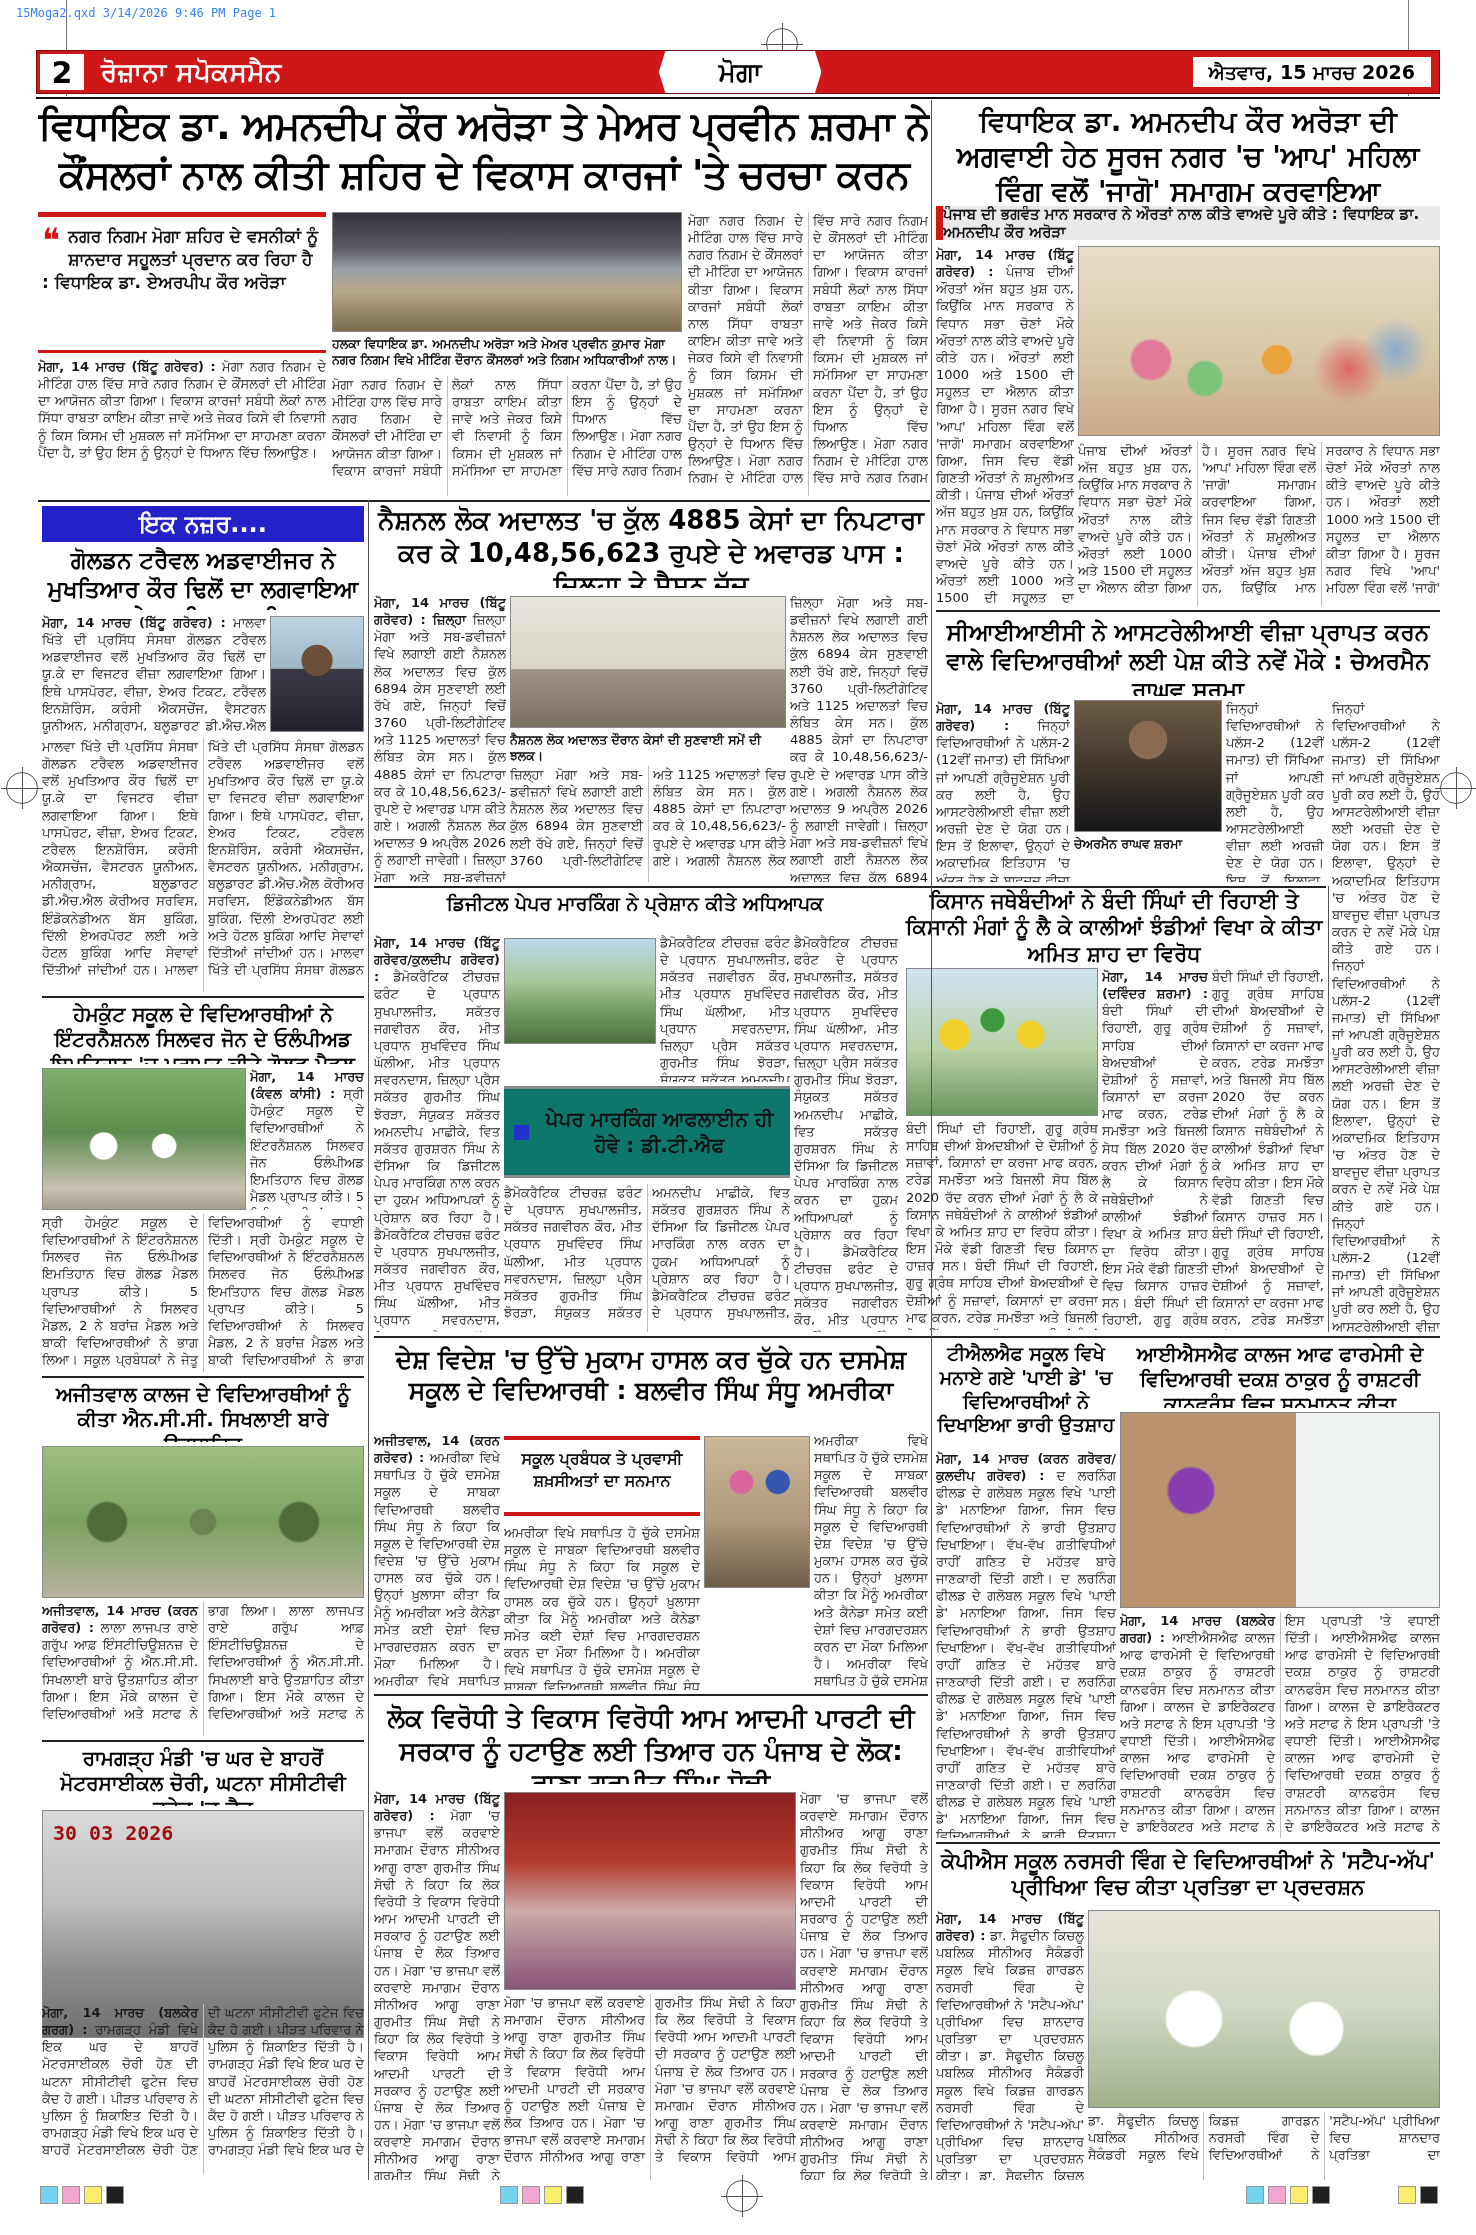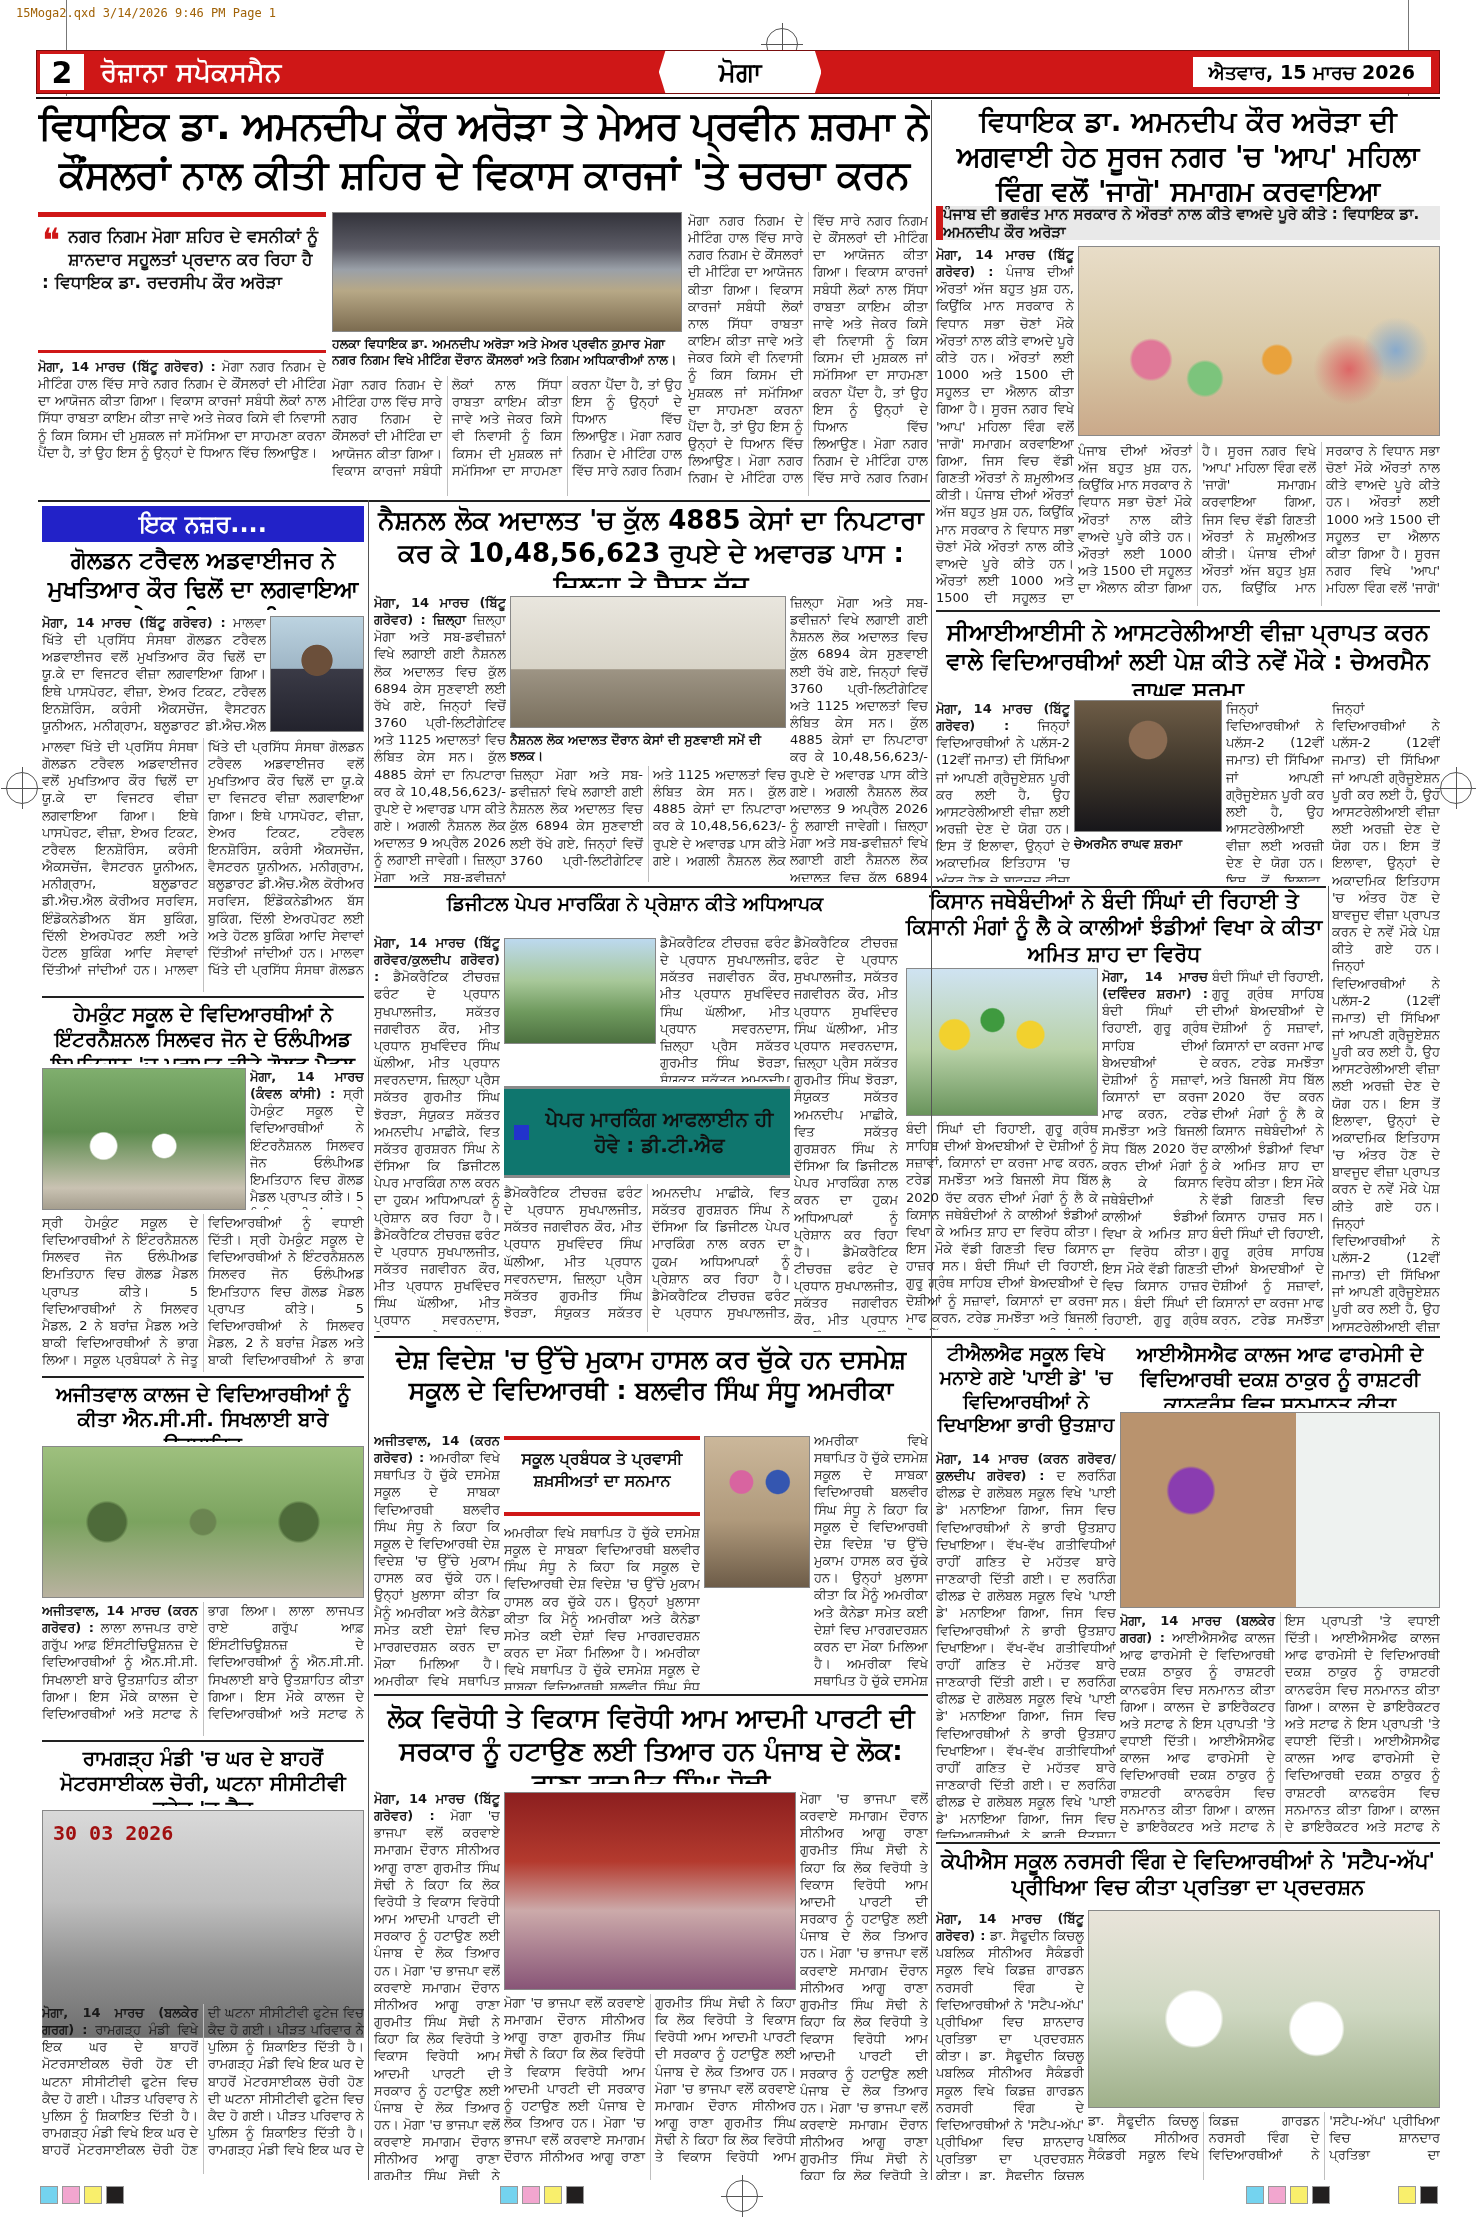--- a/index.html
+++ b/index.html
@@ -1,19 +1,19 @@
 <!DOCTYPE html>
 <html><head>
 <meta charset="utf-8">
 <style>
   html,body{margin:0;padding:0;background:#ffffff;}
   #page{position:relative;width:1476px;height:2235px;background:#ffffff;overflow:hidden;
         font-family:"DejaVu Sans",sans-serif;color:#111;}
   .abs{position:absolute;box-sizing:border-box;}
-  .proof{font-family:"DejaVu Sans Mono",monospace;font-size:12px;color:#a16207;}
+  .proof{font-family:"DejaVu Sans Mono",monospace;font-size:12px;color:#3b82f6;}
   .proofline{background:#777;width:1px;}
   
   .masthead{background:#cf1717;display:flex;align-items:stretch;border:1px solid #7a0d0d;}
   .pagenum{background:#fff;border:2px solid #fff;outline:2px solid #cf1717;margin:3px;
            width:40px;display:flex;align-items:center;justify-content:center;
            font-size:30px;font-weight:bold;color:#000;}
   .papername{color:#fff;font-weight:bold;font-size:26px;display:flex;align-items:center;
              padding:0 14px;letter-spacing:.5px;}
   .mh-spacer{flex:1;}
   .edition{background:#fff;color:#000;font-weight:bold;font-size:26px;display:flex;
@@ -99,21 +99,21 @@
     <div class="edition">ਮੋਗਾ</div>
     <div class="mh-spacer"></div>
     <div class="datebox">ਐਤਵਾਰ, 15 ਮਾਰਚ 2026</div>
   </div>
   <div class="abs mh-rule" style="left:36px;top:97px;width:1404px;height:2px;"></div>
 
   <div class="abs hl hl-xl" style="left:38px;top:102px;width:892px;height:100px;">ਵਿਧਾਇਕ ਡਾ. ਅਮਨਦੀਪ ਕੌਰ ਅਰੋੜਾ ਤੇ ਮੇਅਰ ਪ੍ਰਵੀਨ ਸ਼ਰਮਾ ਨੇ ਕੌਂਸਲਰਾਂ ਨਾਲ ਕੀਤੀ ਸ਼ਹਿਰ ਦੇ ਵਿਕਾਸ ਕਾਰਜਾਂ 'ਤੇ ਚਰਚਾ ਕਰਨ ਲਈ ਮੀਟਿੰਗ</div>
 
   <div class="abs quote-box" style="left:38px;top:212px;width:288px;height:134px;">
     <span class="q">❝</span>
-    <span class="qt">ਨਗਰ ਨਿਗਮ ਮੋਗਾ ਸ਼ਹਿਰ ਦੇ ਵਸਨੀਕਾਂ ਨੂੰ ਸ਼ਾਨਦਾਰ ਸਹੂਲਤਾਂ ਪ੍ਰਦਾਨ ਕਰ ਰਿਹਾ ਹੈ : ਵਿਧਾਇਕ ਡਾ. ਰਦਰਸੀਪ ਕੌਰ ਅਰੋੜਾ</span>
+    <span class="qt">ਨਗਰ ਨਿਗਮ ਮੋਗਾ ਸ਼ਹਿਰ ਦੇ ਵਸਨੀਕਾਂ ਨੂੰ ਸ਼ਾਨਦਾਰ ਸਹੂਲਤਾਂ ਪ੍ਰਦਾਨ ਕਰ ਰਿਹਾ ਹੈ : ਵਿਧਾਇਕ ਡਾ. ਏਅਰਪੀਪ ਕੌਰ ਅਰੋੜਾ</span>
   </div>
   <div class="abs redrule" style="left:38px;top:350px;width:288px;height:3px;"></div>
   <div class="abs body-txt" style="left:38px;top:358px;width:288px;height:140px;">
     <span class="byline">ਮੋਗਾ, 14 ਮਾਰਚ (ਬਿੱਟੂ ਗਰੋਵਰ) :</span>
     <span>ਮੋਗਾ ਨਗਰ ਨਿਗਮ ਦੇ ਮੀਟਿੰਗ ਹਾਲ ਵਿੱਚ ਸਾਰੇ ਨਗਰ ਨਿਗਮ ਦੇ ਕੌਂਸਲਰਾਂ ਦੀ ਮੀਟਿੰਗ ਦਾ ਆਯੋਜਨ ਕੀਤਾ ਗਿਆ। ਵਿਕਾਸ ਕਾਰਜਾਂ ਸਬੰਧੀ ਲੋਕਾਂ ਨਾਲ ਸਿੱਧਾ ਰਾਬਤਾ ਕਾਇਮ ਕੀਤਾ ਜਾਵੇ ਅਤੇ ਜੇਕਰ ਕਿਸੇ ਵੀ ਨਿਵਾਸੀ ਨੂੰ ਕਿਸ ਕਿਸਮ ਦੀ ਮੁਸ਼ਕਲ ਜਾਂ ਸਮੱਸਿਆ ਦਾ ਸਾਹਮਣਾ ਕਰਨਾ ਪੈਂਦਾ ਹੈ, ਤਾਂ ਉਹ ਇਸ ਨੂੰ ਉਨ੍ਹਾਂ ਦੇ ਧਿਆਨ ਵਿੱਚ ਲਿਆਉਣ।</span>
   </div>
 
   <div class="abs ph ph-meeting" style="left:332px;top:212px;width:350px;height:120px;"></div>
   <div class="abs caption" style="left:332px;top:336px;width:350px;height:36px;">ਹਲਕਾ ਵਿਧਾਇਕ ਡਾ. ਅਮਨਦੀਪ ਅਰੋੜਾ ਅਤੇ ਮੇਅਰ ਪ੍ਰਵੀਨ ਕੁਮਾਰ ਮੋਗਾ ਨਗਰ ਨਿਗਮ ਵਿਖੇ ਮੀਟਿੰਗ ਦੌਰਾਨ ਕੌਂਸਲਰਾਂ ਅਤੇ ਨਿਗਮ ਅਧਿਕਾਰੀਆਂ ਨਾਲ।</div>
   <div class="abs body-txt cols3" style="left:332px;top:376px;width:350px;height:120px;">ਮੋਗਾ ਨਗਰ ਨਿਗਮ ਦੇ ਮੀਟਿੰਗ ਹਾਲ ਵਿੱਚ ਸਾਰੇ ਨਗਰ ਨਿਗਮ ਦੇ ਕੌਂਸਲਰਾਂ ਦੀ ਮੀਟਿੰਗ ਦਾ ਆਯੋਜਨ ਕੀਤਾ ਗਿਆ। ਵਿਕਾਸ ਕਾਰਜਾਂ ਸਬੰਧੀ ਲੋਕਾਂ ਨਾਲ ਸਿੱਧਾ ਰਾਬਤਾ ਕਾਇਮ ਕੀਤਾ ਜਾਵੇ ਅਤੇ ਜੇਕਰ ਕਿਸੇ ਵੀ ਨਿਵਾਸੀ ਨੂੰ ਕਿਸ ਕਿਸਮ ਦੀ ਮੁਸ਼ਕਲ ਜਾਂ ਸਮੱਸਿਆ ਦਾ ਸਾਹਮਣਾ ਕਰਨਾ ਪੈਂਦਾ ਹੈ, ਤਾਂ ਉਹ ਇਸ ਨੂੰ ਉਨ੍ਹਾਂ ਦੇ ਧਿਆਨ ਵਿੱਚ ਲਿਆਉਣ। ਮੋਗਾ ਨਗਰ ਨਿਗਮ ਦੇ ਮੀਟਿੰਗ ਹਾਲ ਵਿੱਚ ਸਾਰੇ ਨਗਰ ਨਿਗਮ ਦੇ ਕੌਂਸਲਰਾਂ ਦੀ ਮੀਟਿੰਗ ਦਾ ਆਯੋਜਨ ਕੀਤਾ ਗਿਆ। ਵਿਕਾਸ ਕਾਰਜਾਂ ਸਬੰਧੀ ਲੋਕਾਂ ਨਾਲ ਸਿੱਧਾ ਰਾਬਤਾ ਕਾਇਮ ਕੀਤਾ ਜਾਵੇ ਅਤੇ ਜੇਕਰ ਕਿਸੇ ਵੀ ਨਿਵਾਸੀ ਨੂੰ ਕਿਸ ਕਿਸਮ ਦੀ ਮੁਸ਼ਕਲ ਜਾਂ ਸਮੱਸਿਆ ਦਾ ਸਾਹਮਣਾ ਕਰਨਾ ਪੈਂਦਾ ਹੈ, ਤਾਂ ਉਹ ਇਸ ਨੂੰ ਉਨ੍ਹਾਂ ਦੇ ਧਿਆਨ ਵਿੱਚ ਲਿਆਉਣ।</div>

